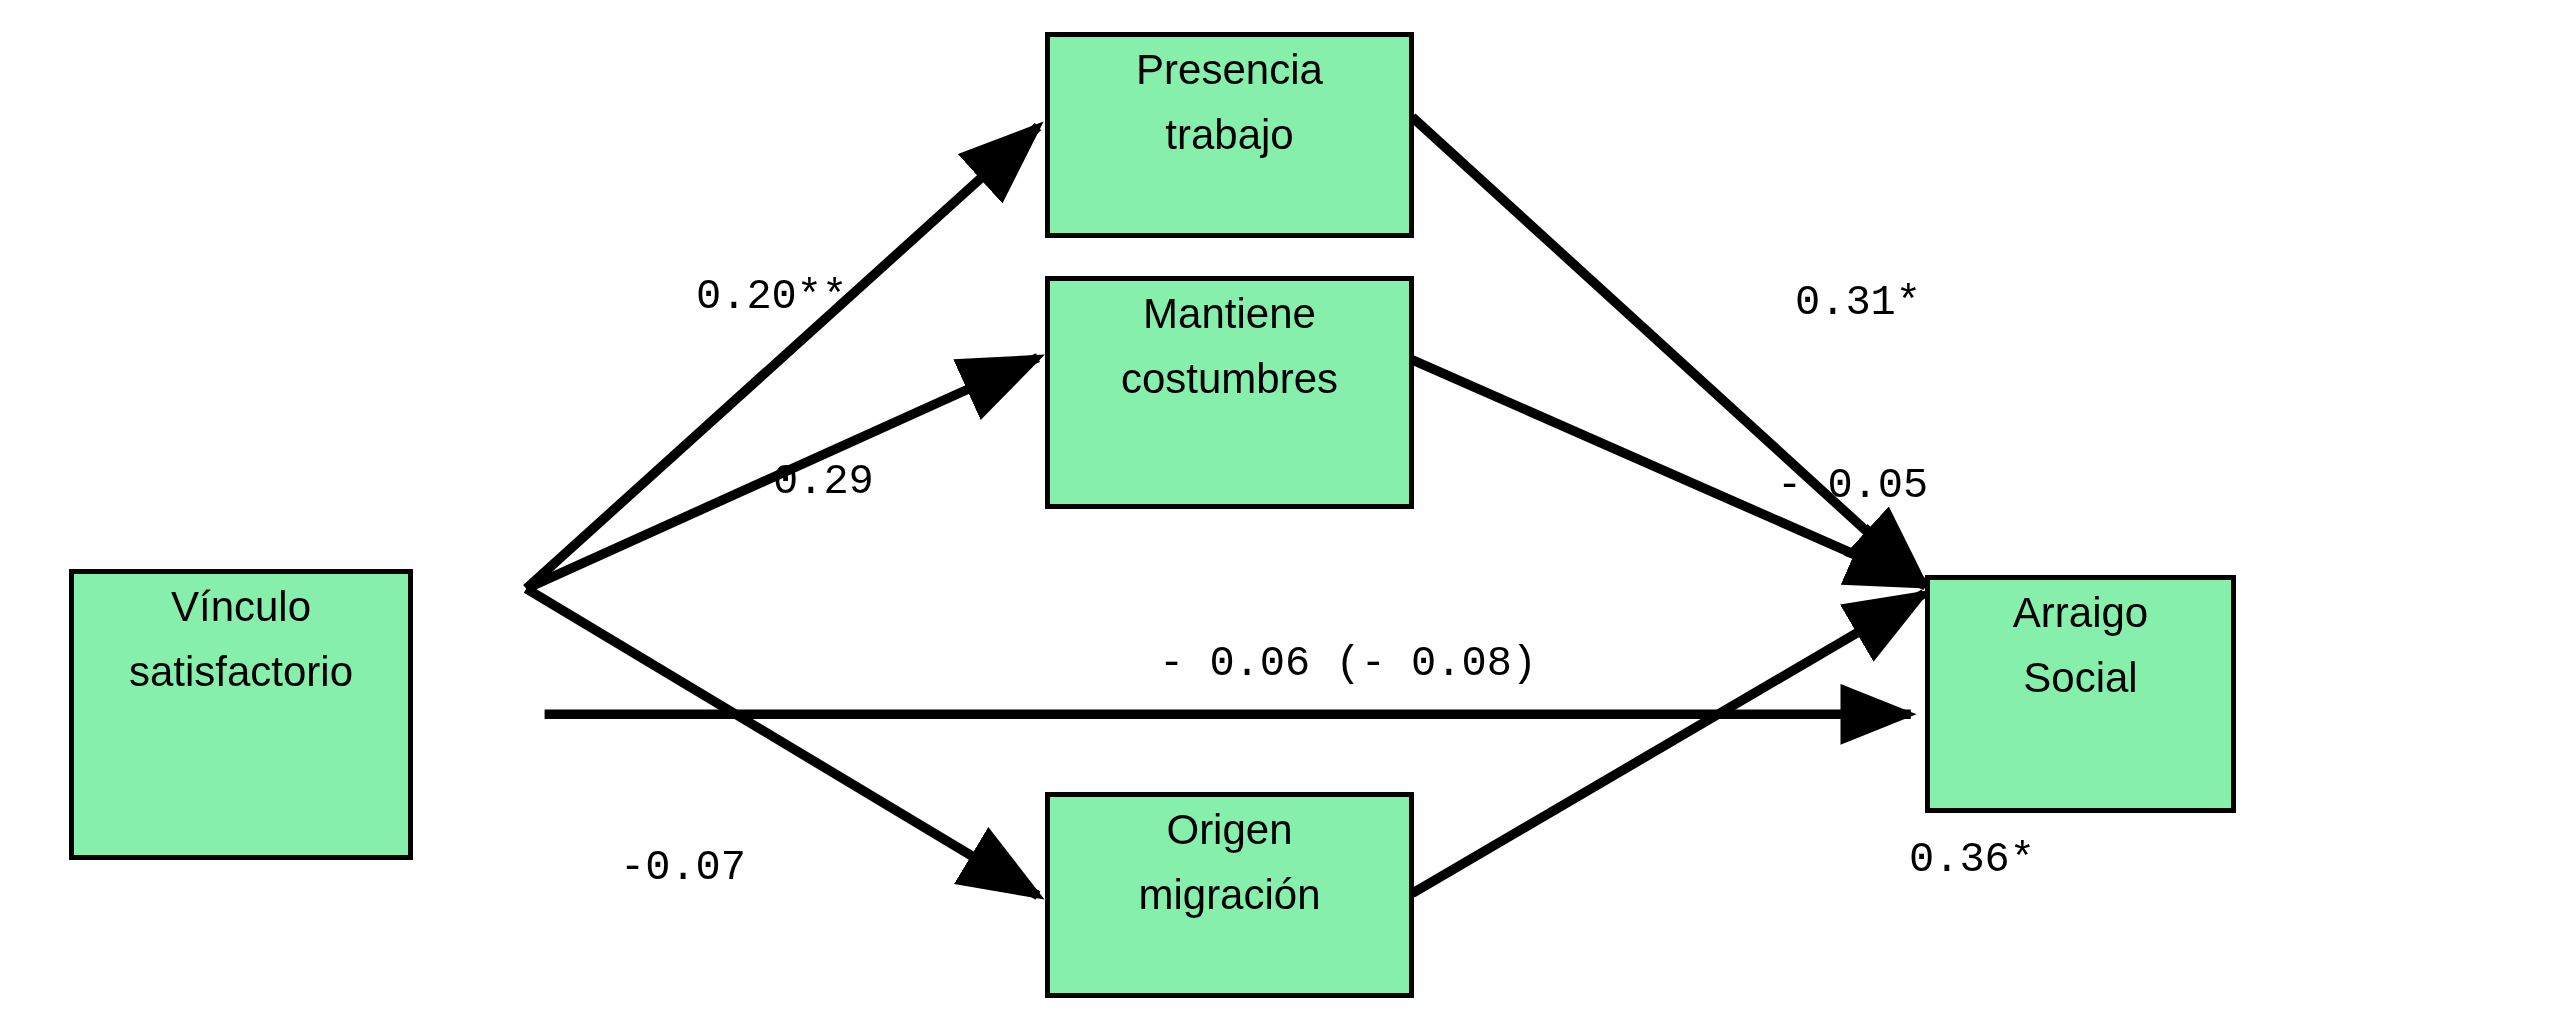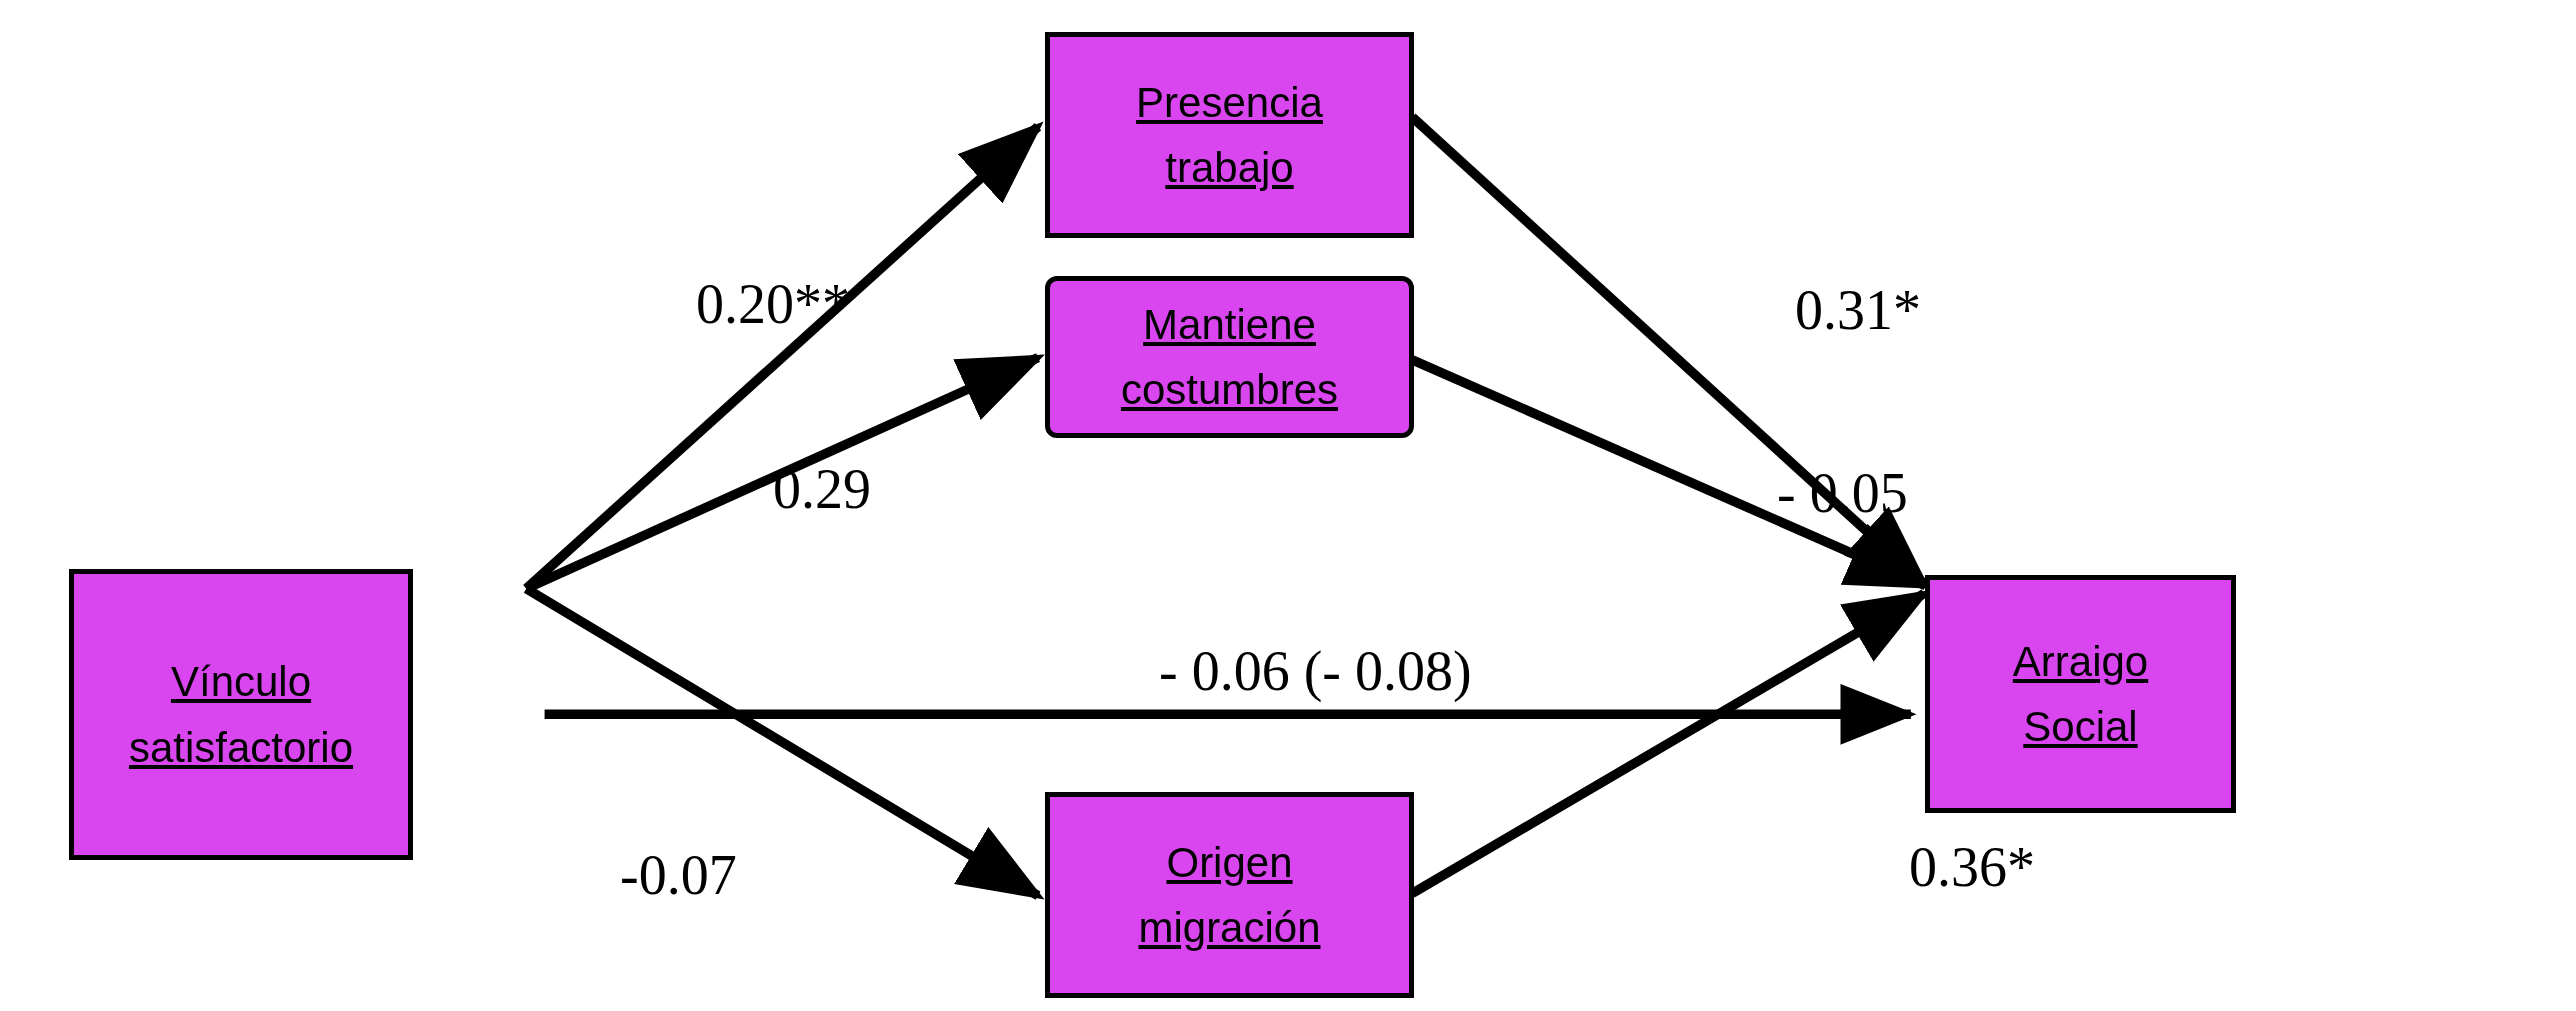--- a/index.html
+++ b/index.html
@@ -20,37 +20,35 @@
     position: absolute;
     left: 0;
     top: 0;
     width: 2576px;
     height: 1012px;
   }
   .node-box {
     position: absolute;
     box-sizing: border-box;
     border: 5.1px solid #000000;
-    background: #d946ef;
+    background: #86efac;
     display: flex;
     flex-direction: column;
     align-items: center;
-    justify-content: center;
     font-family: "Liberation Sans", sans-serif;
     font-size: 42px;
     color: #000000;
     line-height: 1.55;
     z-index: 3;
-    text-decoration: underline;
   }
   .node-line { display: block; white-space: nowrap; }
   .edge-label {
     position: absolute;
-    font-family: Liberation Serif, serif;
-    font-size: 56px;
+    font-family: Liberation Mono, monospace;
+    font-size: 42px;
     color: #000000;
     white-space: nowrap;
     line-height: 1;
     z-index: 4;
   }
   .lbl-020  { left: 696px;  top: 276px; }
   .lbl-029  { left: 773px; top: 461px; }
   .lbl-007  { left: 620px;  top: 847px; }
   .lbl-direct { left: 1159px; top: 643px; }
   .lbl-031  { left: 1795px; top: 282px; }
@@ -90,21 +88,21 @@
   <div class="node-box" style="left:69px; top:569px; width:344px; height:291px;">
     <span class="node-line">Vínculo</span>
     <span class="node-line">satisfactorio</span>
   </div>
 
   <div class="node-box" style="left:1045px; top:32px; width:369px; height:206px;">
     <span class="node-line">Presencia</span>
     <span class="node-line">trabajo</span>
   </div>
 
-  <div class="node-box" style="left:1045px; top:276px; width:369px; height:162px;border-radius:12px;">
+  <div class="node-box" style="left:1045px; top:276px; width:369px; height:233px;">
     <span class="node-line">Mantiene</span>
     <span class="node-line">costumbres</span>
   </div>
 
   <div class="node-box" style="left:1045px; top:792px; width:369px; height:206px;">
     <span class="node-line">Origen</span>
     <span class="node-line">migración</span>
   </div>
 
   <div class="node-box" style="left:1925px; top:575px; width:311px; height:238px;">

